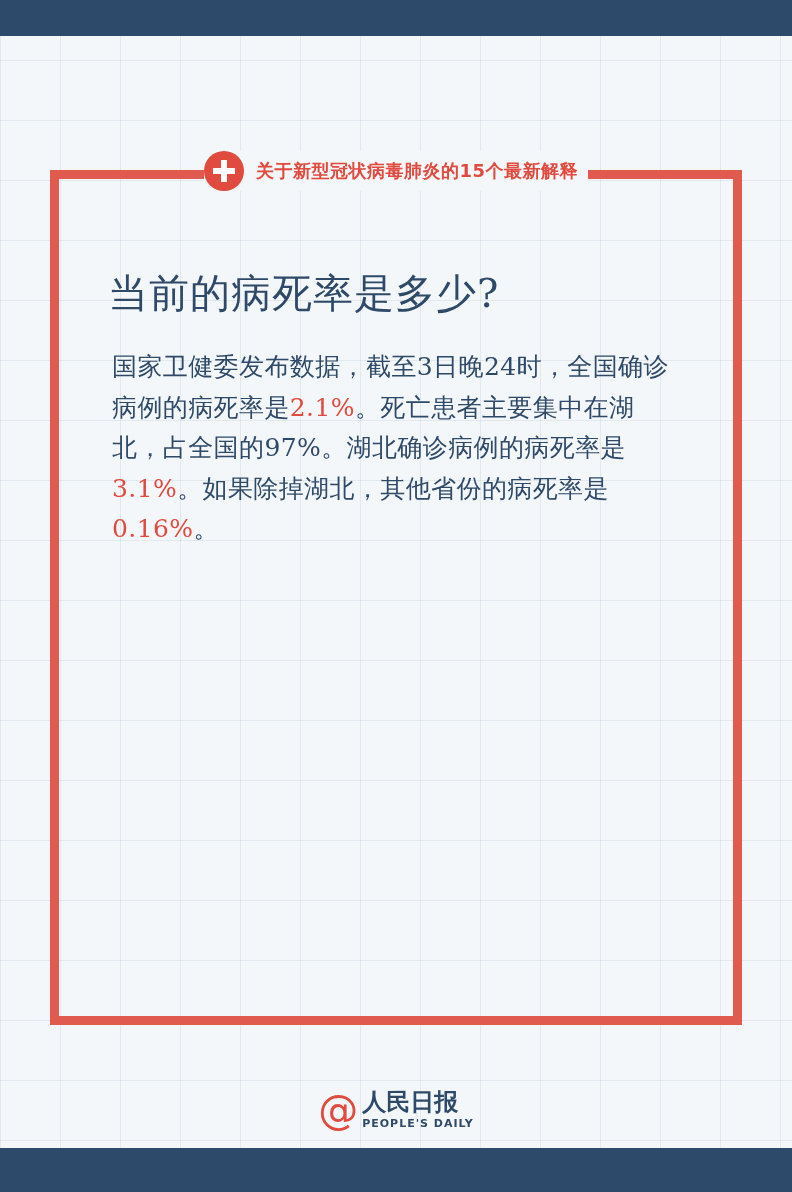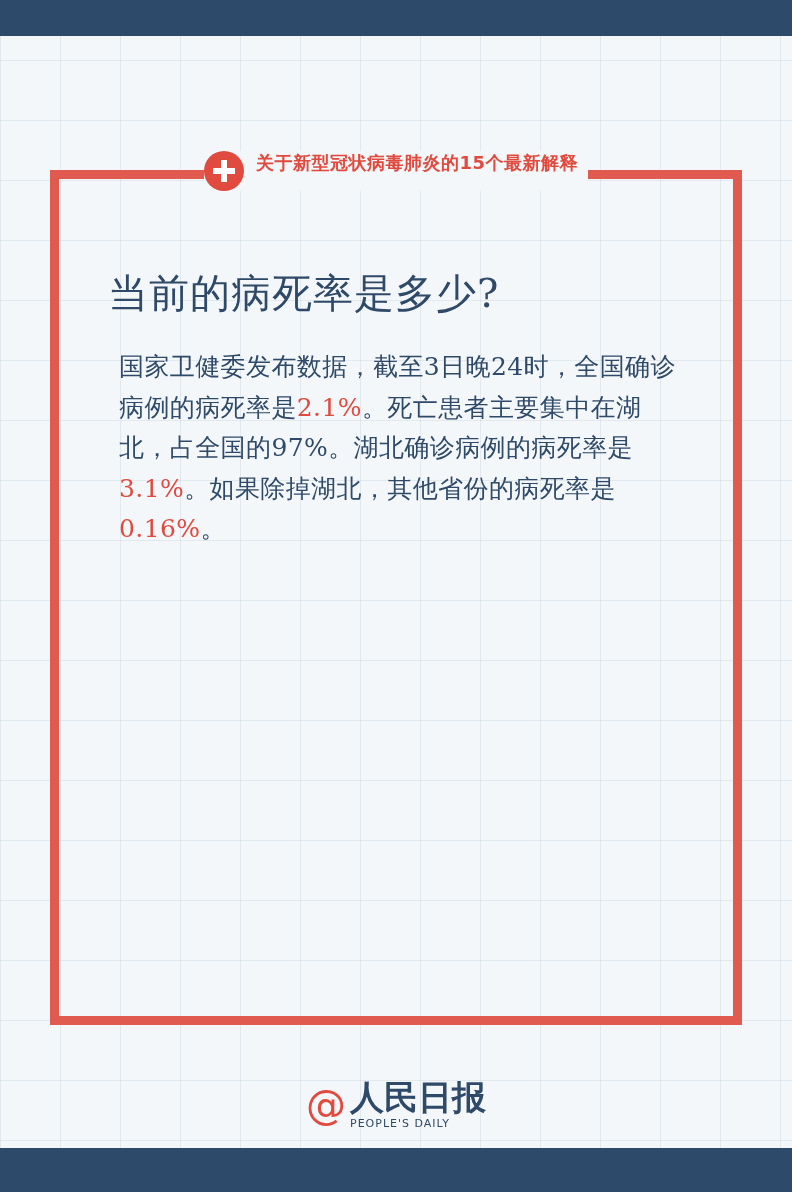--- a/index.html
+++ b/index.html
@@ -52,21 +52,21 @@
     left: 0;
     width: 792px;
     height: 52px;
     display: flex;
     align-items: center;
     justify-content: center;
     z-index: 5;
   }
   .header-inner {
     display: flex;
-    align-items: flex-start;
+    align-items: center;
     background: #f4f7f9;
     padding: 0 10px 0 0;
   }
   .cross-badge {
     width: 40px;
     height: 40px;
     border-radius: 50%;
     background: #e04a3f;
     position: relative;
     margin-right: 12px;
@@ -117,21 +117,21 @@
     line-height: 1.28;
     letter-spacing: 1px;
     margin: 0 0 28px 0;
   }
   .q-body {
     font-family: "DejaVu Serif", "Liberation Serif", serif;
     font-size: 25px;
     color: #2f4a68;
     line-height: 1.62;
     letter-spacing: 0.4px;
-    margin: 11px;
+    margin: 4px;
   }
   .hl {
     color: #e04a3f;
   }
   .hl-bold {
     color: #e04a3f;
     font-weight: bold;
   }
   .gap {
     height: 66px;
@@ -151,30 +151,30 @@
     color: #e04a3f;
     line-height: 1;
     margin-right: 4px;
   }
   .logo-text-wrap {
     display: flex;
     flex-direction: column;
     align-items: flex-start;
   }
   .logo-cn {
-    font-family: Liberation Sans, sans-serif;
-    font-size: 34px;
+    font-family: Liberation Serif, serif;
+    font-size: 24px;
     font-weight: bold;
     color: #2f4a68;
     line-height: 1;
   }
   .logo-en {
     font-family: "DejaVu Sans", "Liberation Sans", sans-serif;
     font-size: 11px;
-    font-weight: normal;
+    font-weight: bold;
     color: #2f4a68;
     letter-spacing: 1px;
     margin-top: 3px;
   }
 </style>
 </head>
 <body>
 
 <div class="poster">
 

